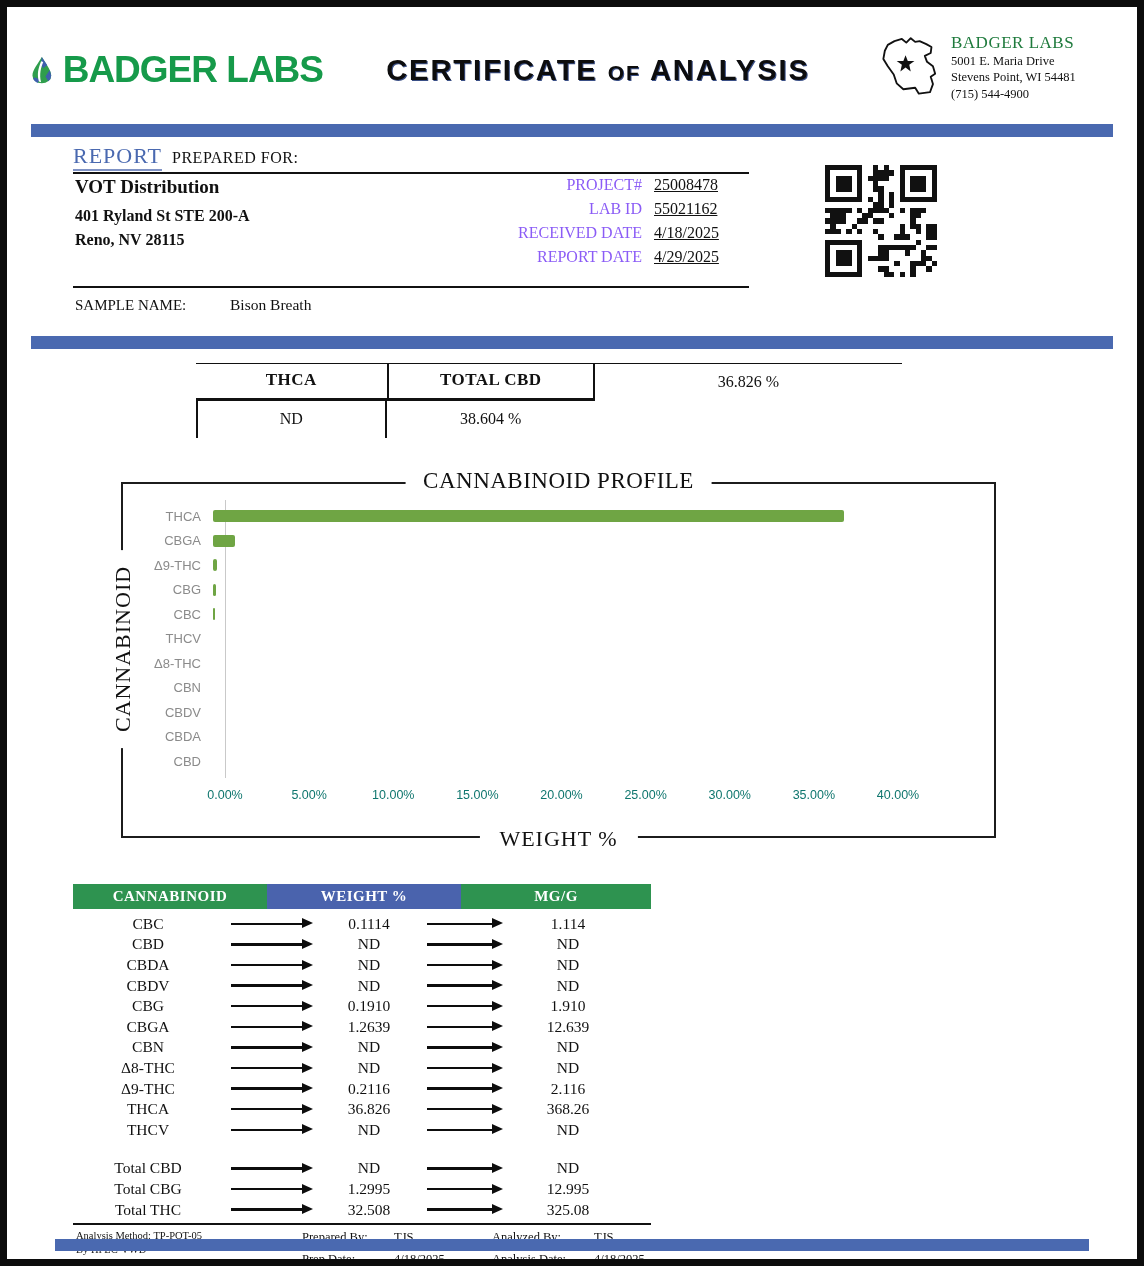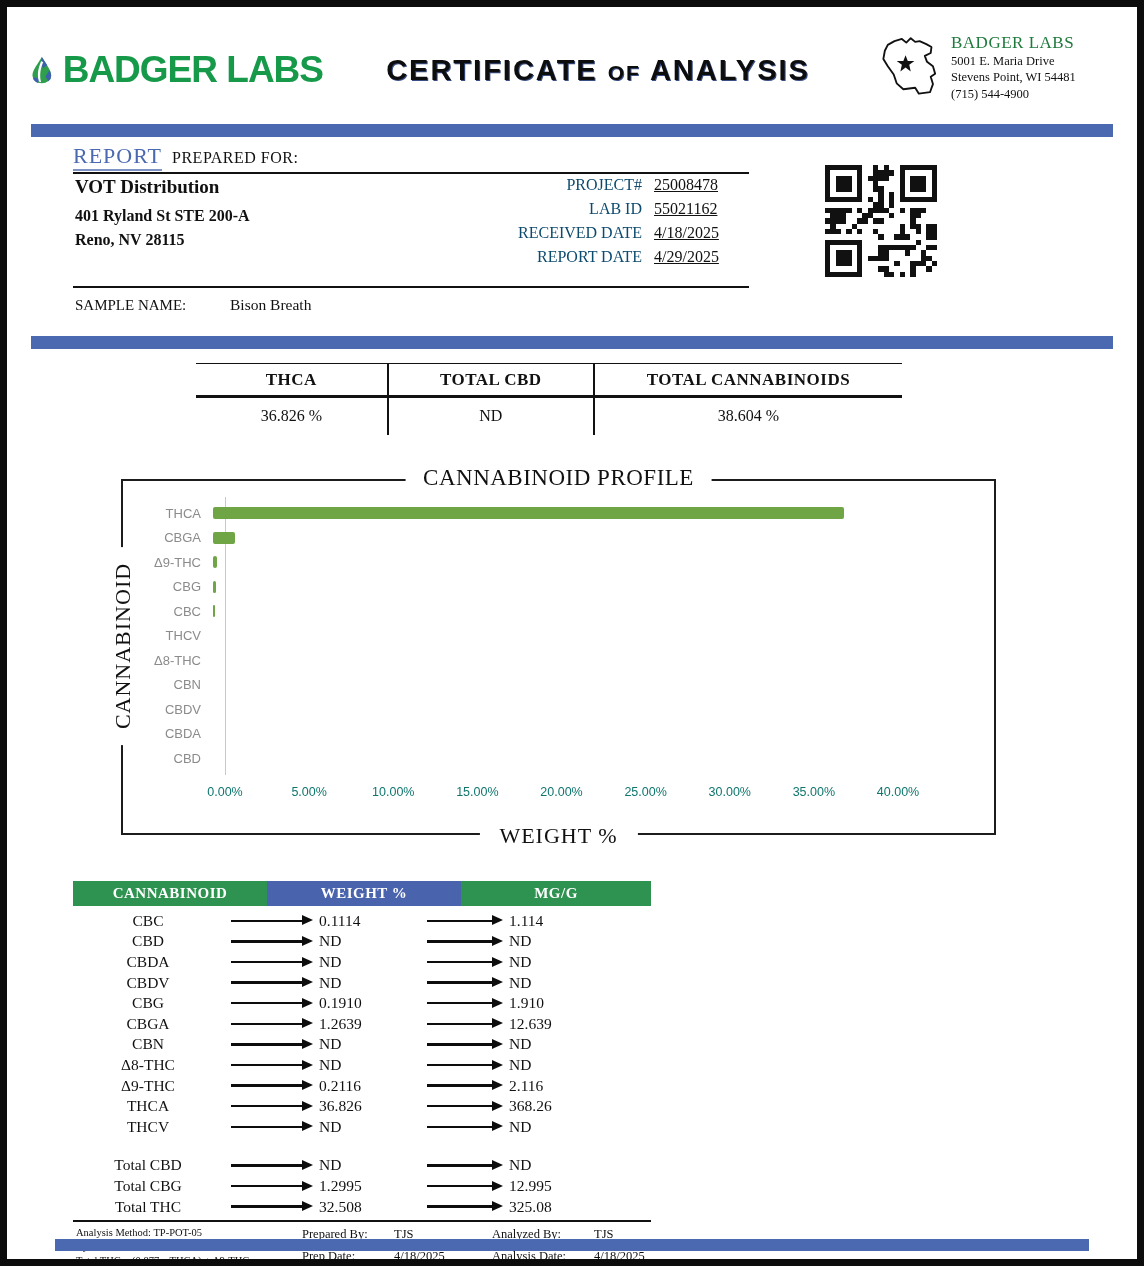--- a/index.html
+++ b/index.html
@@ -27,21 +27,21 @@
   .report-section { position:relative; margin:6px 24px 0 66px; }
   .report-block { width:676px; }
   .rep-heading { border-bottom:2px solid #111; padding-bottom:3px; }
   .rep-word { color:#4A69B0; font-size:22px; letter-spacing:1px; border-bottom:2px solid #7f92c4; padding-bottom:1px; }
   .rep-rest { font-size:16px; letter-spacing:0.5px; margin-left:6px;margin-top:32px; }
   .rep-grid { display:flex; justify-content:space-between; border-bottom:2px solid #111; padding:0 0 14px 0; }
   .client-name { font-weight:bold; font-size:19px; margin:2px 0 6px 2px; }
   .client-line { font-size:16px; line-height:1.5; margin-left:2px;font-weight:bold; }
   .fields { width:340px; padding-top:2px; }
   .field-row { display:flex; justify-content:flex-end; align-items:baseline; margin-bottom:6px; }
-  .field-label { color:#0c4a6e; font-size:16px; text-align:right; }
+  .field-label { color:#8b5cf6; font-size:16px; text-align:right; }
   .field-value { width:95px; font-size:16px; margin-left:12px;text-decoration:underline; }
   .sample-row { padding:8px 0 6px 2px; font-size:15px; }
   .sample-value { margin-left:40px; font-size:15.5px; }
   .qr-wrap { position:absolute; left:752px; top:22px; width:112px; height:112px; }
 
   
   .summary { margin:14px 0 0 189px; width:706px; }
   .sum-grid { display:grid; grid-template-columns:27% 29.5% 43.5%; border-top:1.5px solid #111; }
   .sum-h { text-align:center; font-weight:bold; font-size:17px; letter-spacing:0.5px; padding:6px 0 5px; border-bottom:3px solid #111; }
   .sum-v { text-align:center; font-size:16px; padding:9px 0 10px; }
@@ -64,21 +64,21 @@
 
   
   .data-table { margin:46px 24px 0 66px; width:578px; }
   .dt-head { display:grid; grid-template-columns:194px 194px 190px; }
   .th { color:#fff; font-weight:bold; font-size:15px; letter-spacing:0.5px; text-align:center; padding:4px 0; }
   .th-green { background:#2E9350; }
   .th-blue { background:#4A63AD; }
   .dt-rows { padding-top:5px; }
   .trow { display:grid; grid-template-columns:150px 96px 100px 90px 118px; align-items:center; height:20.6px; font-size:15.5px; }
   .tname { text-align:center; }
-  .tval { }
+  .tval { text-align:center; }
   .arr { position:relative; height:2.4px; background:#0d0d0d; margin:0 16px 0 8px; }
   .arr::after { content:""; position:absolute; right:-10px; top:-4.2px; width:0; height:0;
       border-left:11px solid #0d0d0d; border-top:5.5px solid transparent; border-bottom:5.5px solid transparent; }
   .dt-totals { margin-top:13px; }
   .table-rule { border-top:2px solid #111; margin-top:3px; width:578px; }
 
   
   .footer { display:flex; margin:2px 24px 0 69px; }
   .notes { width:200px; font-size:10.5px; line-height:1.35; padding-top:2px; }
   .fcol { font-size:12.5px; padding-top:3px; }
@@ -286,21 +286,20 @@
         </svg>
     </div>
   </div>
 
   <div class="blue-bar bar2"></div>
 
   <div class="summary">
     <div class="sum-grid">
       <div class="sum-h">THCA</div>
       <div class="sum-h sum-mid">TOTAL CBD</div>
-      <div class="sum-h">TOTAL CANNABINOIDS</div>
       <div class="sum-v">36.826 %</div>
       <div class="sum-v sum-mid">ND</div>
       <div class="sum-v">38.604 %</div>
     </div>
   </div>
 
   <div class="chart-section">
     <div class="chart-box">
       <div class="chart-title">CANNABINOID PROFILE</div>
       <div class="chart-ylabel">CANNABINOID</div>

